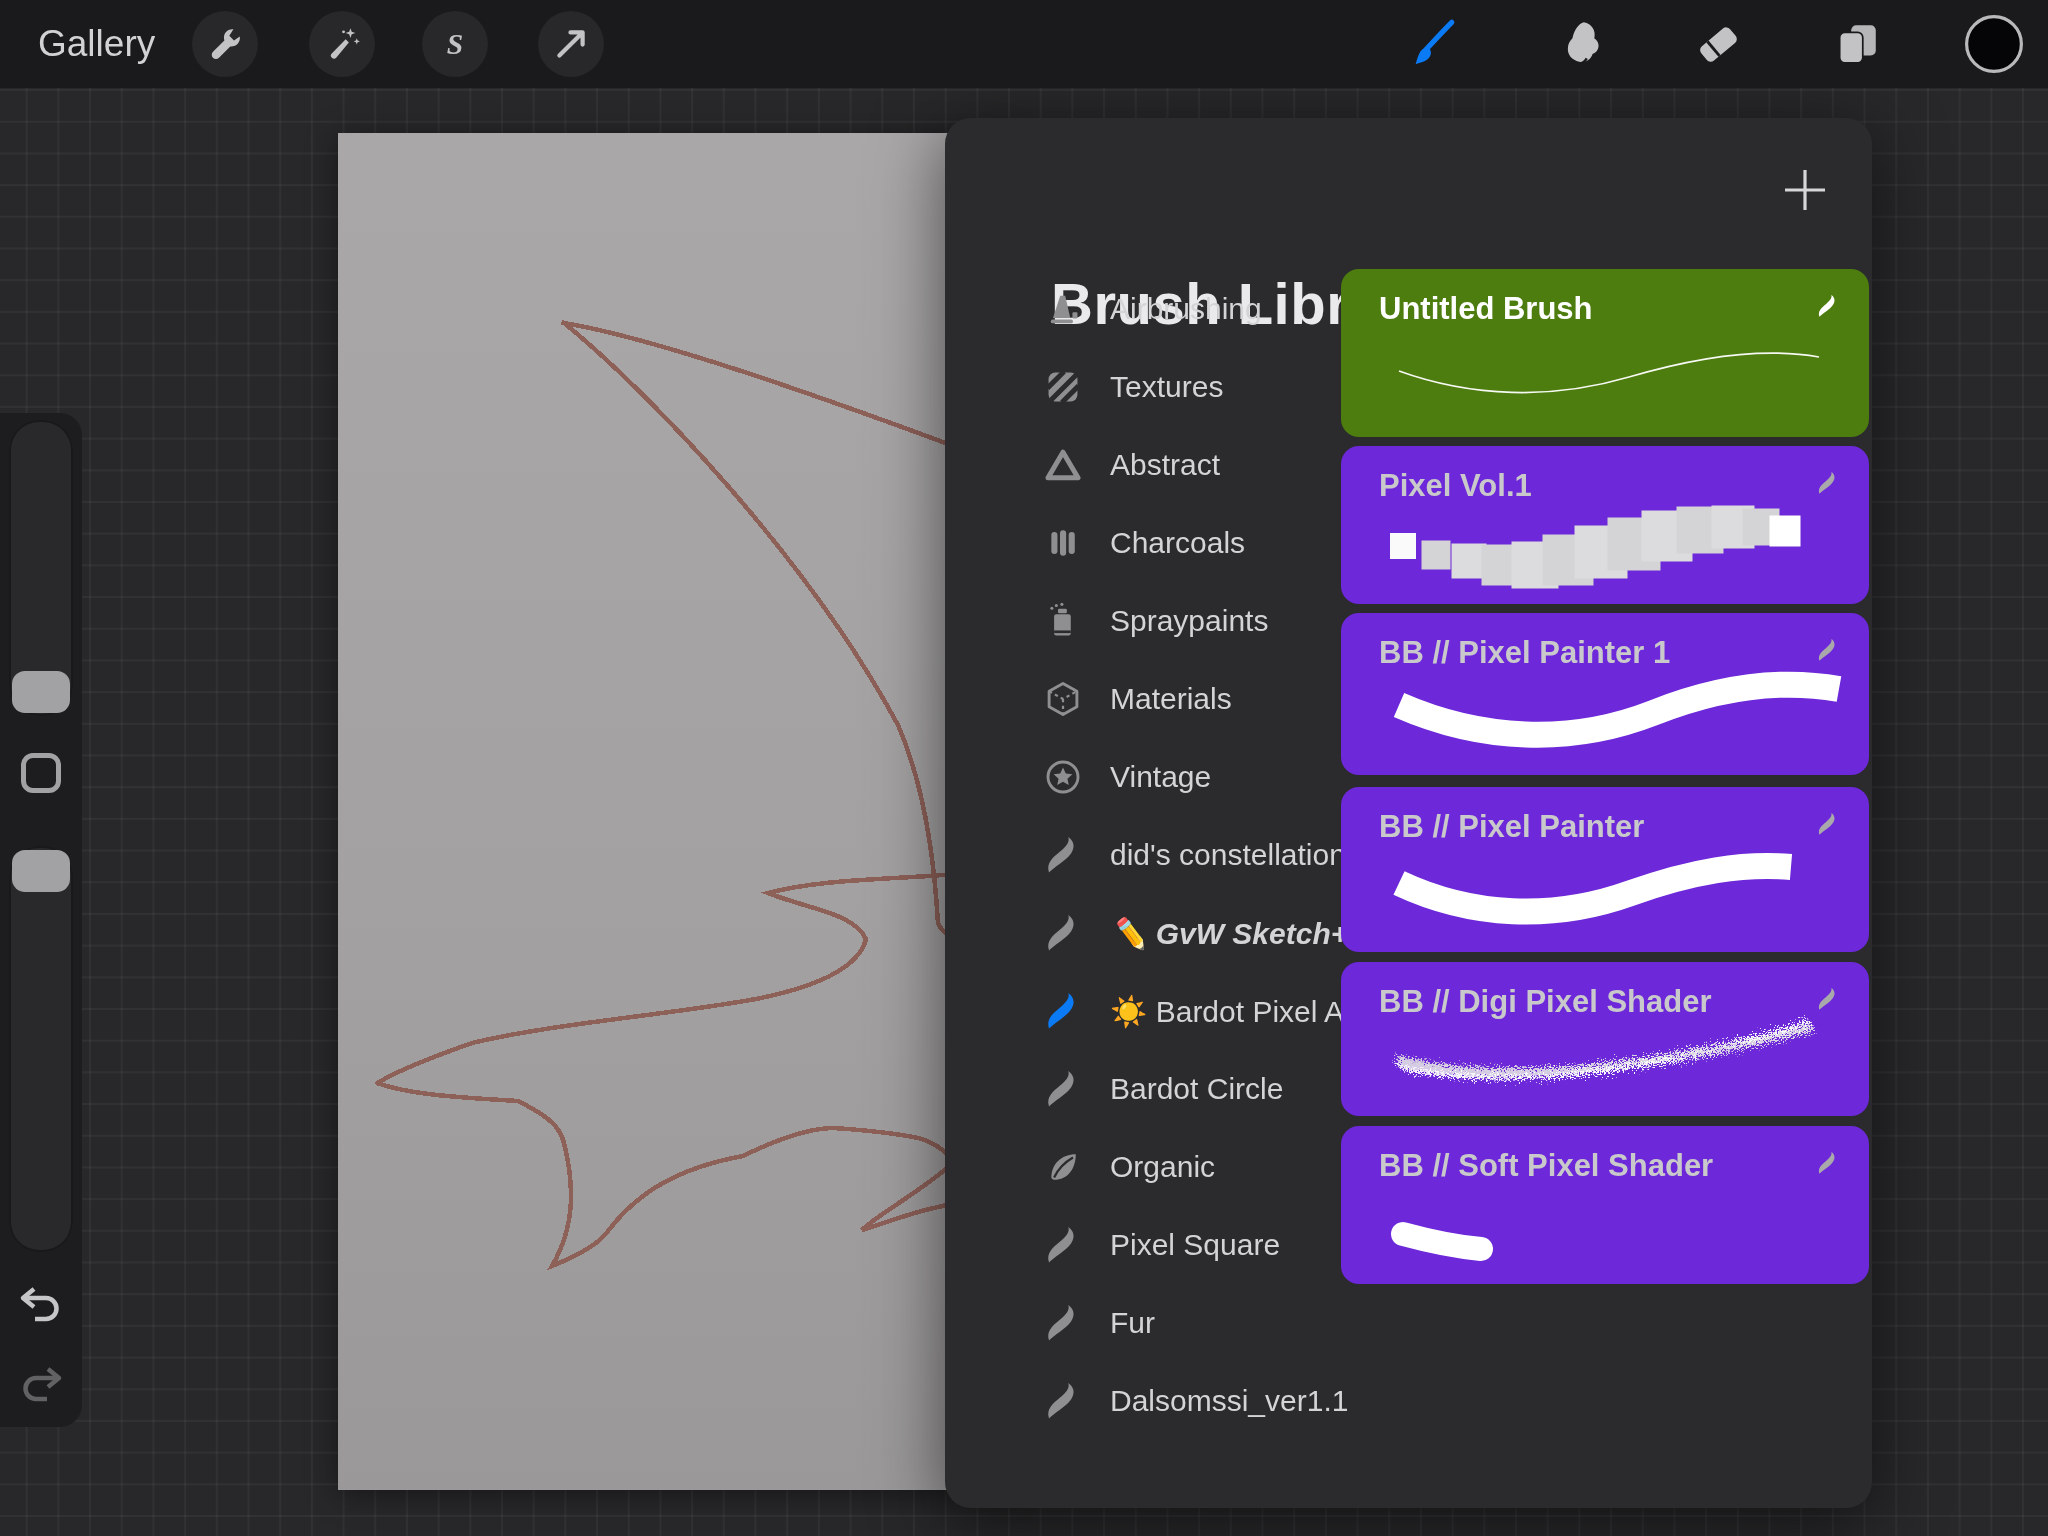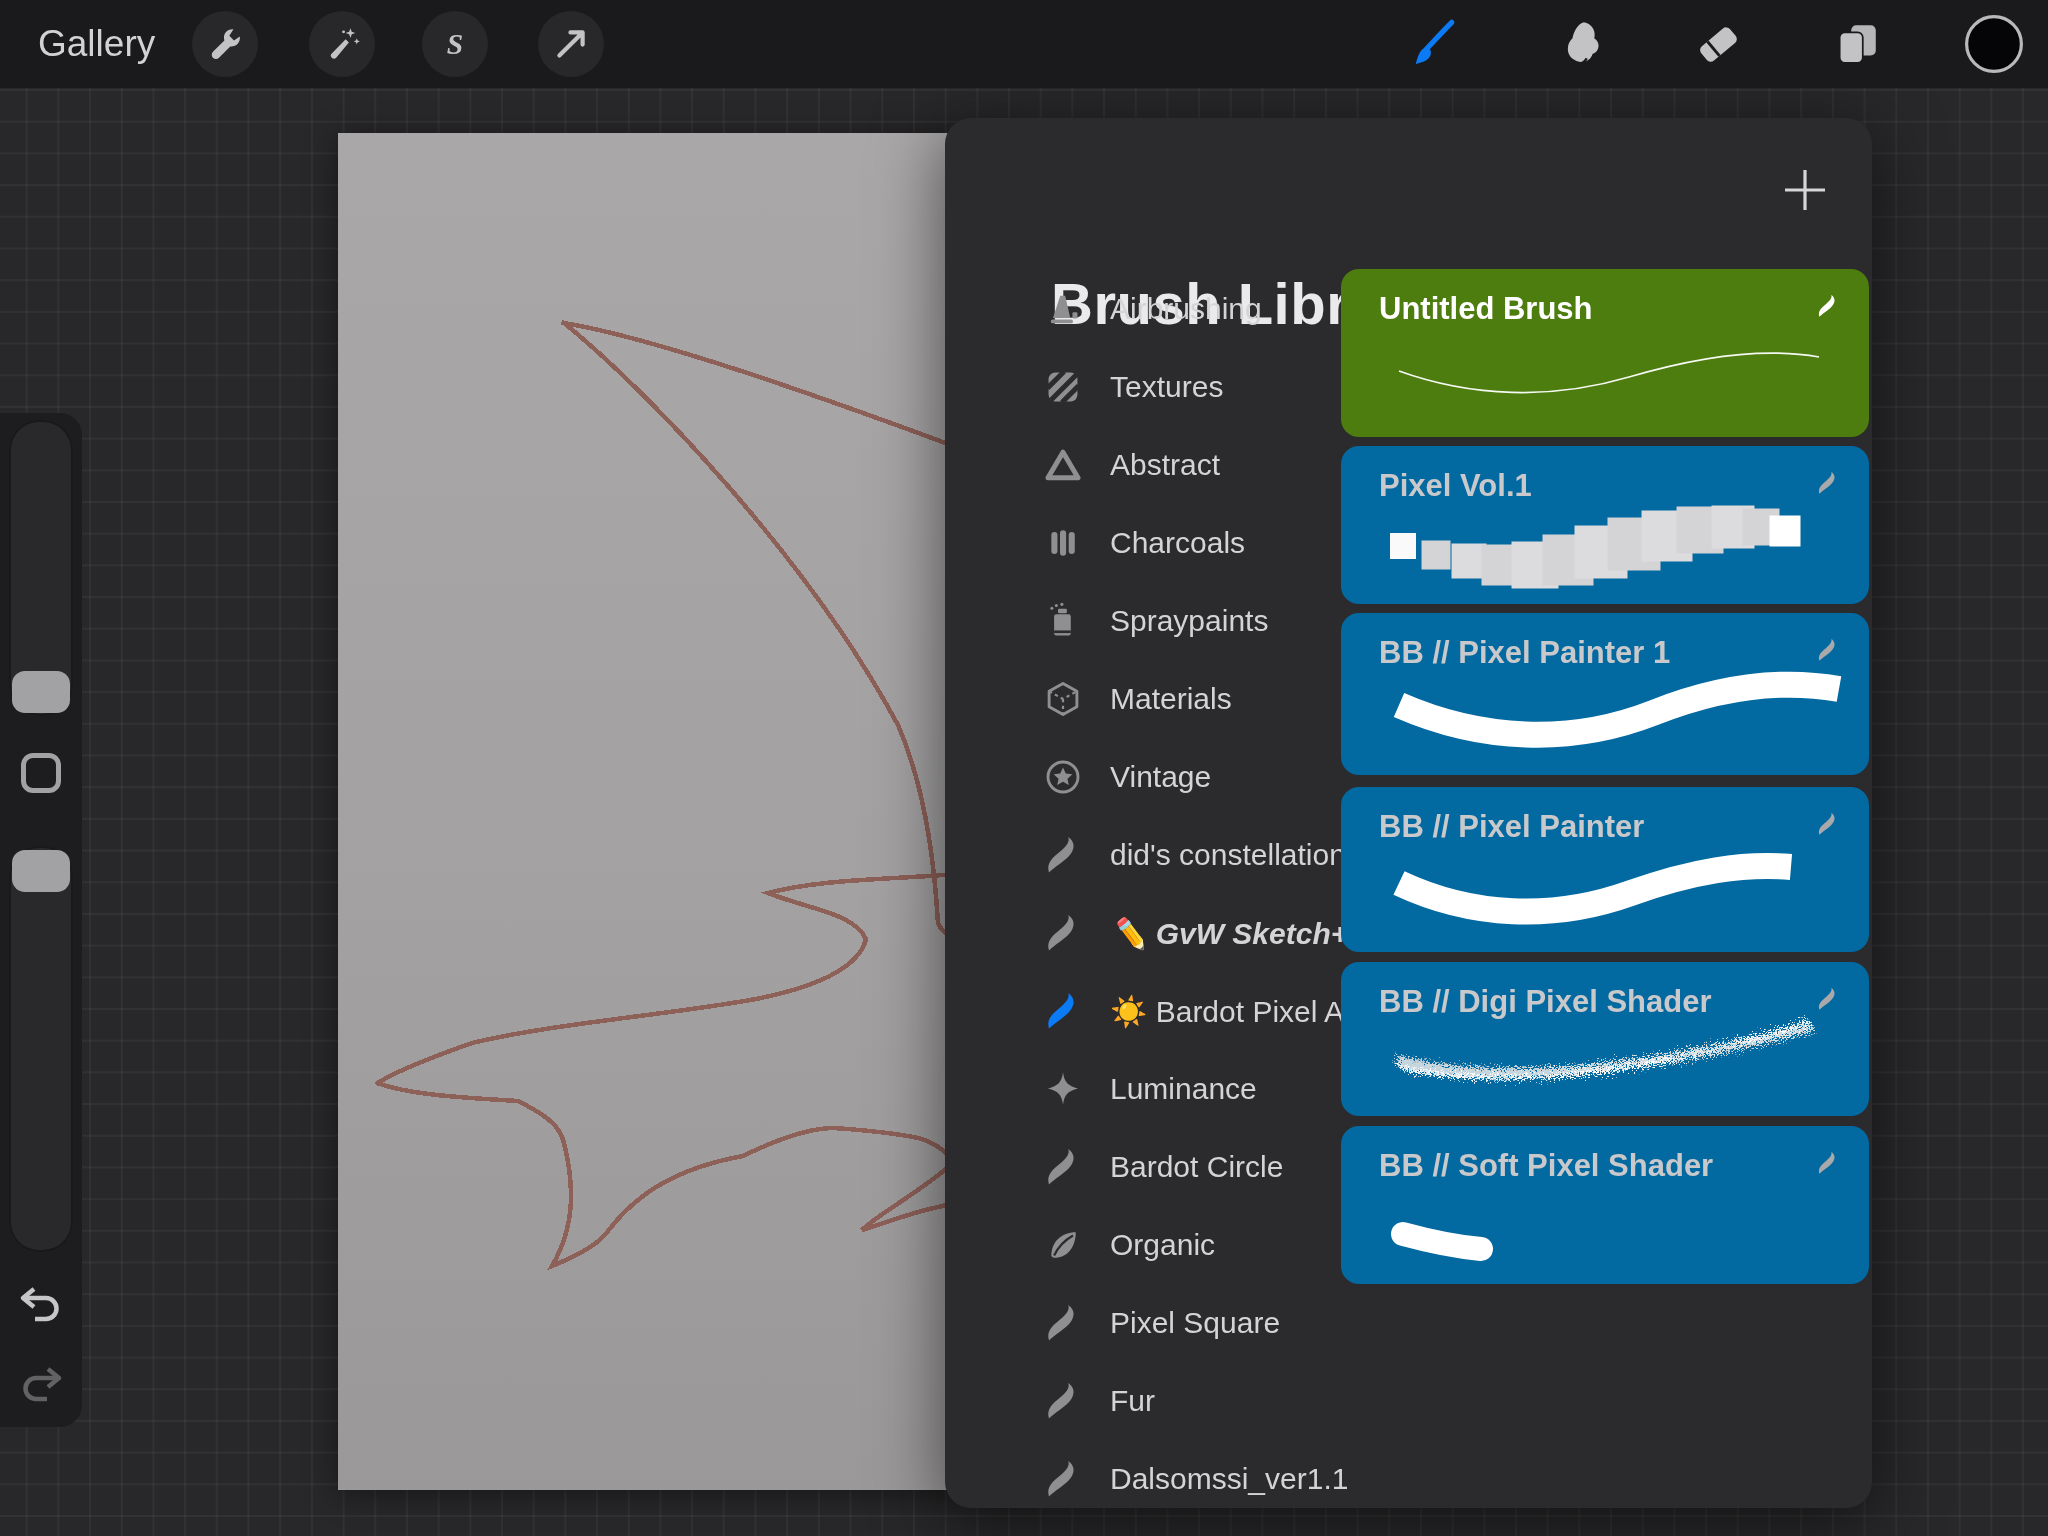--- a/index.html
+++ b/index.html
@@ -39,21 +39,21 @@
   #panel{position:absolute;left:945px;top:118px;width:927px;height:1390px;background:#2b2b2d;
     border-radius:26px;z-index:30;box-shadow:0 14px 70px rgba(0,0,0,.55);}
   #panel-title{position:absolute;left:106px;top:152px;font-size:58px;font-weight:700;color:#eaeaec;letter-spacing:.5px;}
   #add-brush{position:absolute;left:826px;top:38px;width:68px;height:68px;display:flex;align-items:center;justify-content:center;}
   #cat-list{position:absolute;left:0;top:152px;width:396px;}
   .cat-row{position:relative;height:78px;display:flex;align-items:center;}
   .cat-icon{width:44px;height:44px;margin-left:96px;display:flex;align-items:center;justify-content:center;flex:none;}
   .cat-label{margin-left:25px;font-size:30px;color:#d4d4d6;white-space:nowrap;}
   .cat-row.italic .cat-label{font-style:italic;font-weight:700;}
   #card-list{position:absolute;left:396px;top:0;width:528px;height:100%;}
-  .brush-card{position:absolute;left:0;width:528px;background:#0369a1;border-radius:18px;overflow:hidden;}
+  .brush-card{position:absolute;left:0;width:528px;background:#6d28d9;border-radius:18px;overflow:hidden;}
   .brush-card.selected{background:#4d7c0f;}
   .card-title{position:absolute;left:38px;top:22px;font-size:31px;font-weight:700;color:#c9c9cb;z-index:2;}
   .brush-card.selected .card-title{color:#ffffff;}
   .card-glyph{position:absolute;right:26px;top:24px;width:30px;height:26px;z-index:2;}
   .card-preview{position:absolute;inset:0;z-index:1;}
   .card-preview svg{position:absolute;inset:0;}
 </style>
 </head>
 <body>
 
@@ -184,28 +184,20 @@
           </span>
     <span class="cat-label">✏️ GvW Sketch+Draw</span>
   </div>
         <div class="cat-row selected">
     <span class="cat-icon">
             <svg width="42" height="42" viewBox="0 0 36 36" fill="#0b7af5">
               <path d="M6 33 C3.5 25 9 20.5 15 15.5 C21 10.5 24 6.5 22.5 2.5 C30 8 27.5 15.5 20.5 21.5 C14.5 26.5 9.5 29.5 6 33 Z"></path>
             </svg>
           </span>
     <span class="cat-label">☀️ Bardot Pixel Art</span>
-  </div>
-        <div class="cat-row">
-    <span class="cat-icon">
-            <svg width="40" height="40" viewBox="0 0 36 36" fill="#8f8f91">
-              <path d="M18 3 C19.2 12 22.5 15.3 31.5 17.5 C22.5 19.7 19.2 23 18 32 C16.8 23 13.5 19.7 4.5 17.5 C13.5 15.3 16.8 12 18 3 Z"></path>
-            </svg>
-          </span>
-    <span class="cat-label">Luminance</span>
   </div>
         <div class="cat-row">
     <span class="cat-icon">
             <svg width="42" height="42" viewBox="0 0 36 36" fill="#8f8f91">
               <path d="M6 33 C3.5 25 9 20.5 15 15.5 C21 10.5 24 6.5 22.5 2.5 C30 8 27.5 15.5 20.5 21.5 C14.5 26.5 9.5 29.5 6 33 Z"></path>
             </svg>
           </span>
     <span class="cat-label">Bardot Circle</span>
   </div>
         <div class="cat-row">

